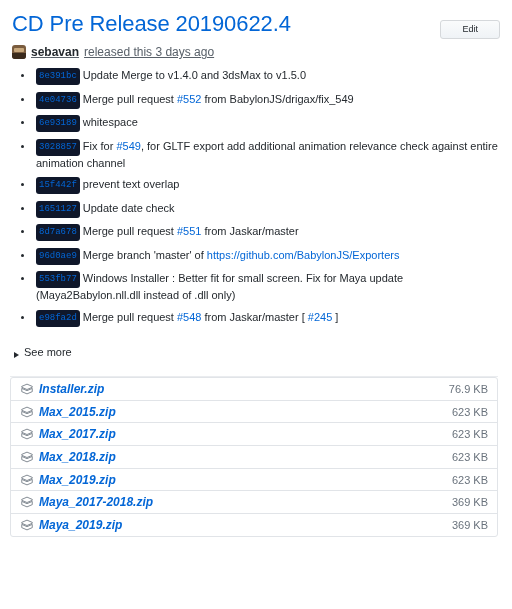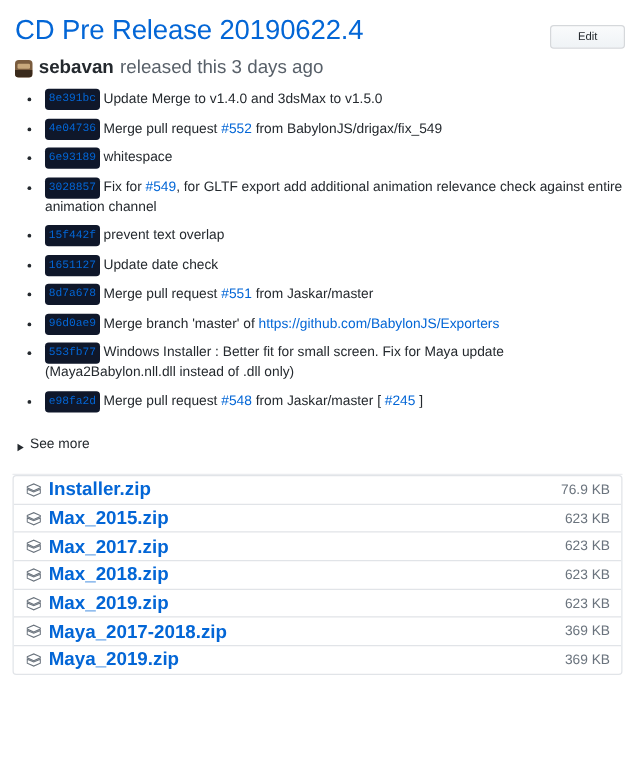--- a/index.html
+++ b/index.html
@@ -46,25 +46,26 @@
     line-height: 11px;
     color: #24292e;
     background: linear-gradient(#fafbfc, #eff3f6);
     border: 1px solid #d5d8db;
     border-radius: 3px;
     padding: 3px 21px;
     cursor: pointer;
   }
   .byline {
     display: flex;
-    align-items: flex-end;
+    align-items: flex-start;
     gap: 5px;
     padding: 7px 0 0 4px;
-    font-size: 15px;
+    font-size: 12px;
     color: #586069;
+    text-decoration: underline;
   }
   .avatar {
     width: 14px;
     height: 14px;
     border-radius: 3px;
     background: #7a5c3e;
     position: relative;
     overflow: hidden;
     flex: none;
   }
@@ -201,23 +202,24 @@
     width: 12px;
     height: 12px;
     margin-right: 6px;
     color: #6a737d;
     display: flex;
     align-items: center;
     justify-content: center;
   }
   .asset-icon svg { display: block; }
   .asset-name {
-    font-size: 15px;
+    font-size: 12px;
     font-weight: 600;
     color: #0366d6;
+    font-style: italic;
   }
   .asset-size {
     margin-left: auto;
     font-size: 11px;
     color: #6a737d;
     text-align: center;
   }
 </style>
 </head>
 <body>

